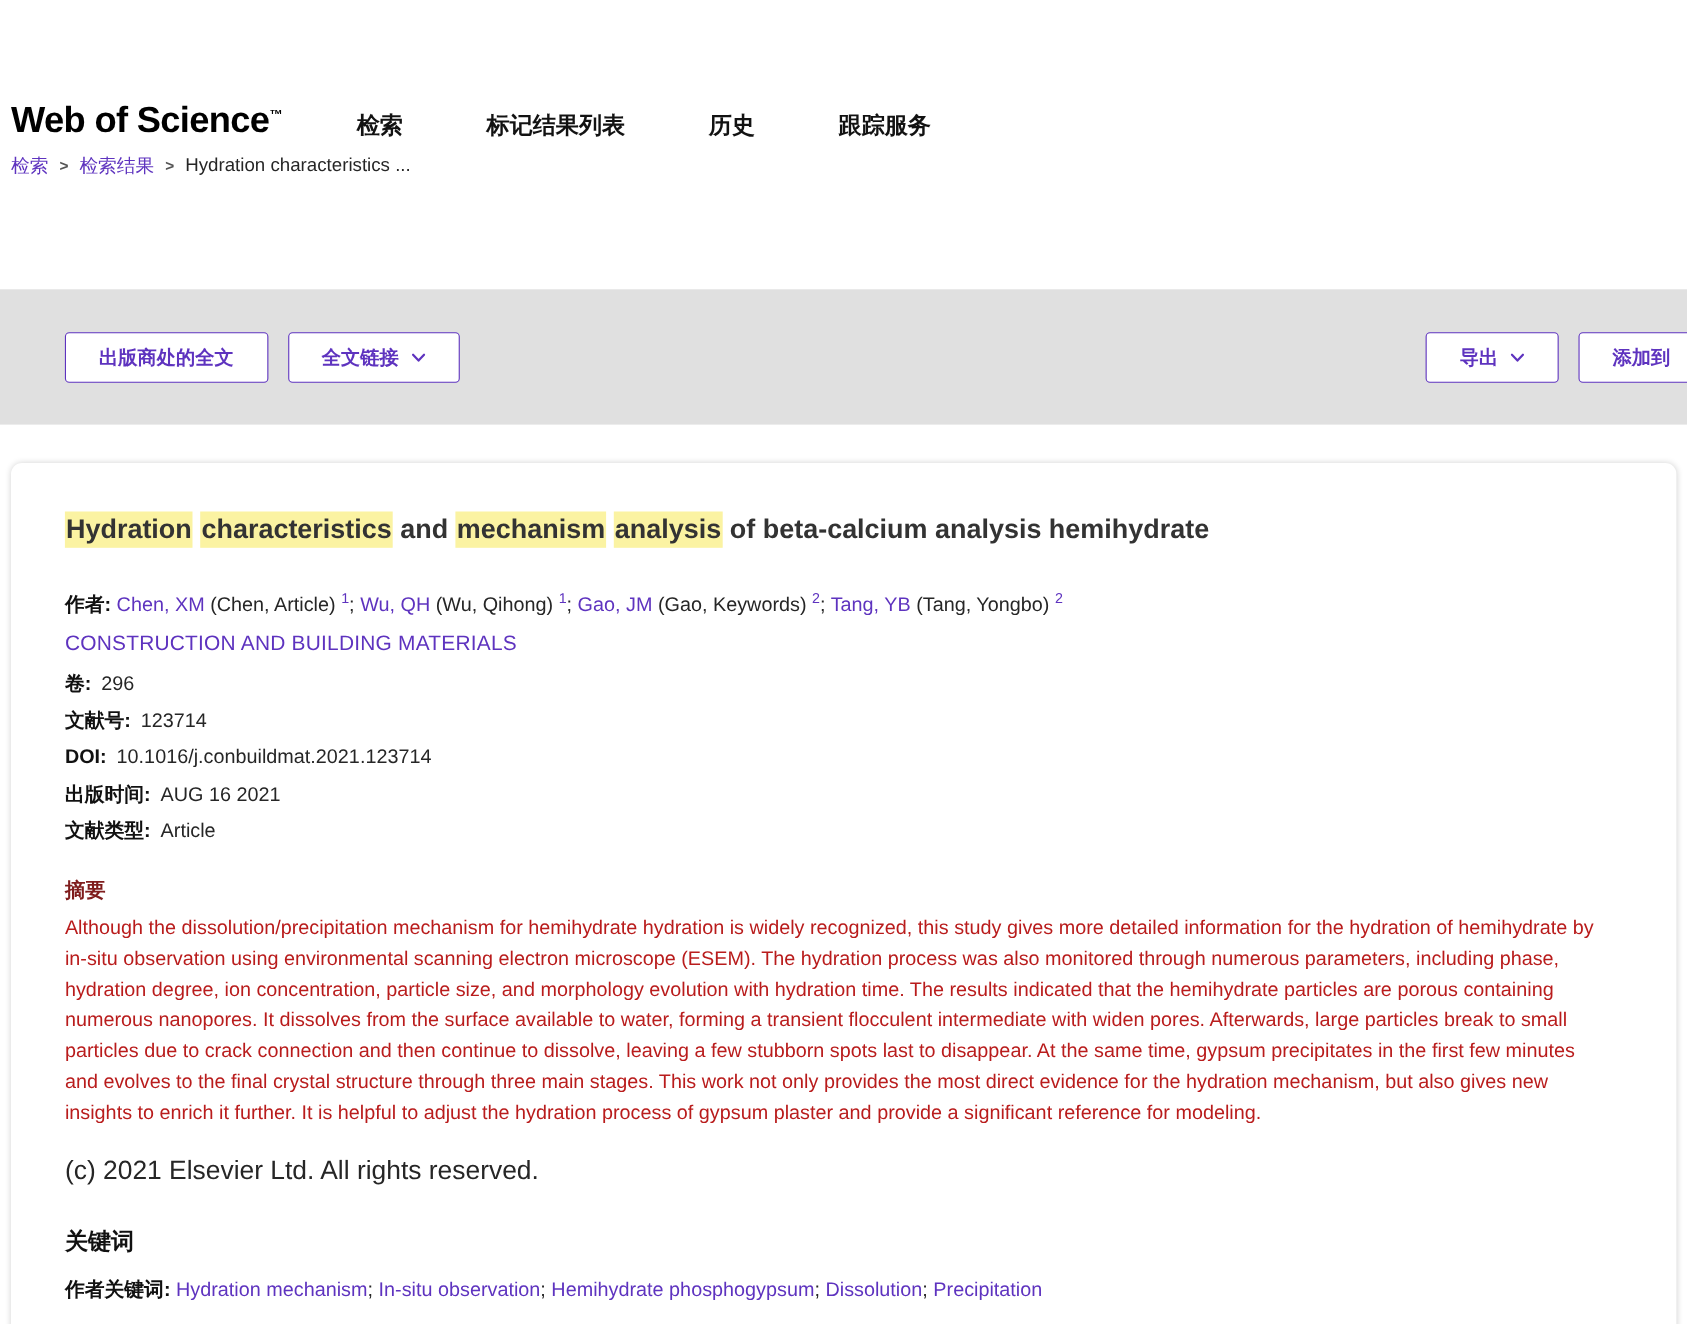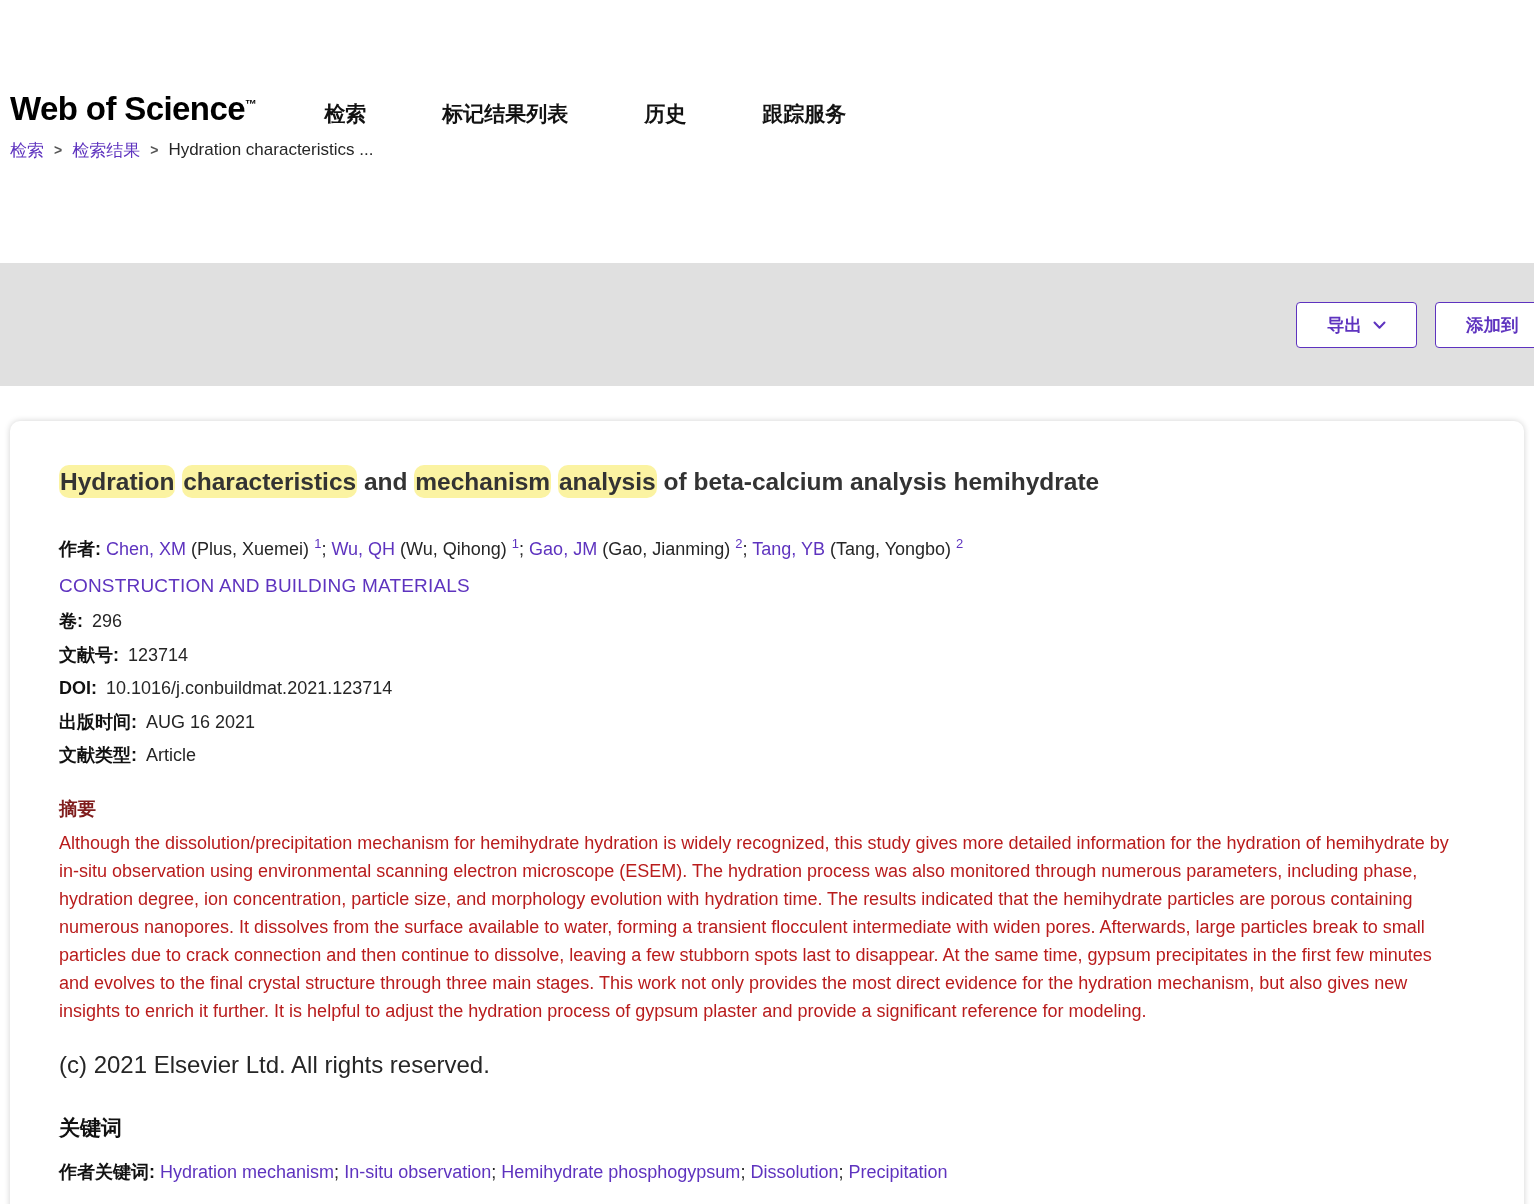--- a/index.html
+++ b/index.html
@@ -38,21 +38,21 @@
   .btn-addto { min-width: 240px; justify-content: flex-start; }
   .chev { flex: none; margin-top: 2px; }
   
   .content { padding: 35px 10px 0 10px; background: #fff; }
   .card {
     background: #fff; border-radius: 10px;
     box-shadow: 0 0 6px rgba(0,0,0,0.18);
     padding: 44px 60px 60px 49px; min-height: 770px;
   }
   .title { margin: 0; font-size: 24.5px; font-weight: 700; color: #333; line-height: 1.4; }
-  .hl { background: var(--highlight); padding: 3px 1px; border-radius: 10px; }
+  .hl { background: var(--highlight); padding: 3px 1px; }
   .authors { margin-top: 31px; font-size: 18px; line-height: 28px; }
   .field-label { font-weight: 700; color: #111; }
   .link { color: var(--accent); text-decoration: none; cursor: pointer; }
   .sup { color: var(--accent); font-size: 13px; }
   .sep { color: #262626; }
   .journal { display: inline-block; margin-top: 12px; font-size: 19px; letter-spacing: 0.2px; color: var(--accent); text-decoration: none; cursor: pointer; }
   .fields { margin-top: 8px; }
   .field-row { font-size: 18px; line-height: 33.5px; }
   .field-row .field-value { margin-left: 9px; color: #262626; }
   .abs-heading { margin: 23px 0 0 0; font-size: 18.5px; font-weight: 700; color: #7f1d1d; }
@@ -78,20 +78,29 @@
 
 <div class="breadcrumb">
   <a class="bc-link">检索</a>
   <span class="bc-sep">&gt;</span>
   <a class="bc-link">检索结果</a>
   <span class="bc-sep">&gt;</span>
   <span class="bc-current">Hydration characteristics ...</span>
 </div>
 
 <div class="toolbar">
+  <div class="toolbar-left">
+    <button class="btn">出版商处的全文</button>
+    <button class="btn">
+      <span>全文链接</span>
+      <svg class="chev" width="13" height="9" viewBox="0 0 13 9">
+        <path d="M1.5 1.5 L6.5 6.8 L11.5 1.5" fill="none" stroke="currentColor" stroke-width="2" stroke-linecap="round" stroke-linejoin="round"></path>
+      </svg>
+    </button>
+  </div>
   <div class="toolbar-right">
     <button class="btn">
       <span>导出</span>
       <svg class="chev" width="13" height="9" viewBox="0 0 13 9">
         <path d="M1.5 1.5 L6.5 6.8 L11.5 1.5" fill="none" stroke="currentColor" stroke-width="2" stroke-linecap="round" stroke-linejoin="round"></path>
       </svg>
     </button>
     <button class="btn btn-addto">添加到</button>
   </div>
 </div>
@@ -105,31 +114,31 @@
       <span>and</span>
       <span class="hl">mechanism</span>
       <span class="hl">analysis</span>
       <span>of beta-calcium analysis hemihydrate</span>
     </h1>
 
     <div class="authors">
       <span class="field-label">作者:</span>
       <span>
         <a class="link">Chen, XM</a>
-        <span>(Plus, Xuemei)</span>
+        <span>(Chen, Article)</span>
         <sup class="sup">1</sup><span class="sep">;</span>
       </span>
       <span>
         <a class="link">Wu, QH</a>
         <span>(Wu, Qihong)</span>
         <sup class="sup">1</sup><span class="sep">;</span>
       </span>
       <span>
         <a class="link">Gao, JM</a>
-        <span>(Gao, Jianming)</span>
+        <span>(Gao, Keywords)</span>
         <sup class="sup">2</sup><span class="sep">;</span>
       </span>
       <span>
         <a class="link">Tang, YB</a>
         <span>(Tang, Yongbo)</span>
         <sup class="sup">2</sup>
       </span>
     </div>
 
     <a class="journal">CONSTRUCTION AND BUILDING MATERIALS</a>

